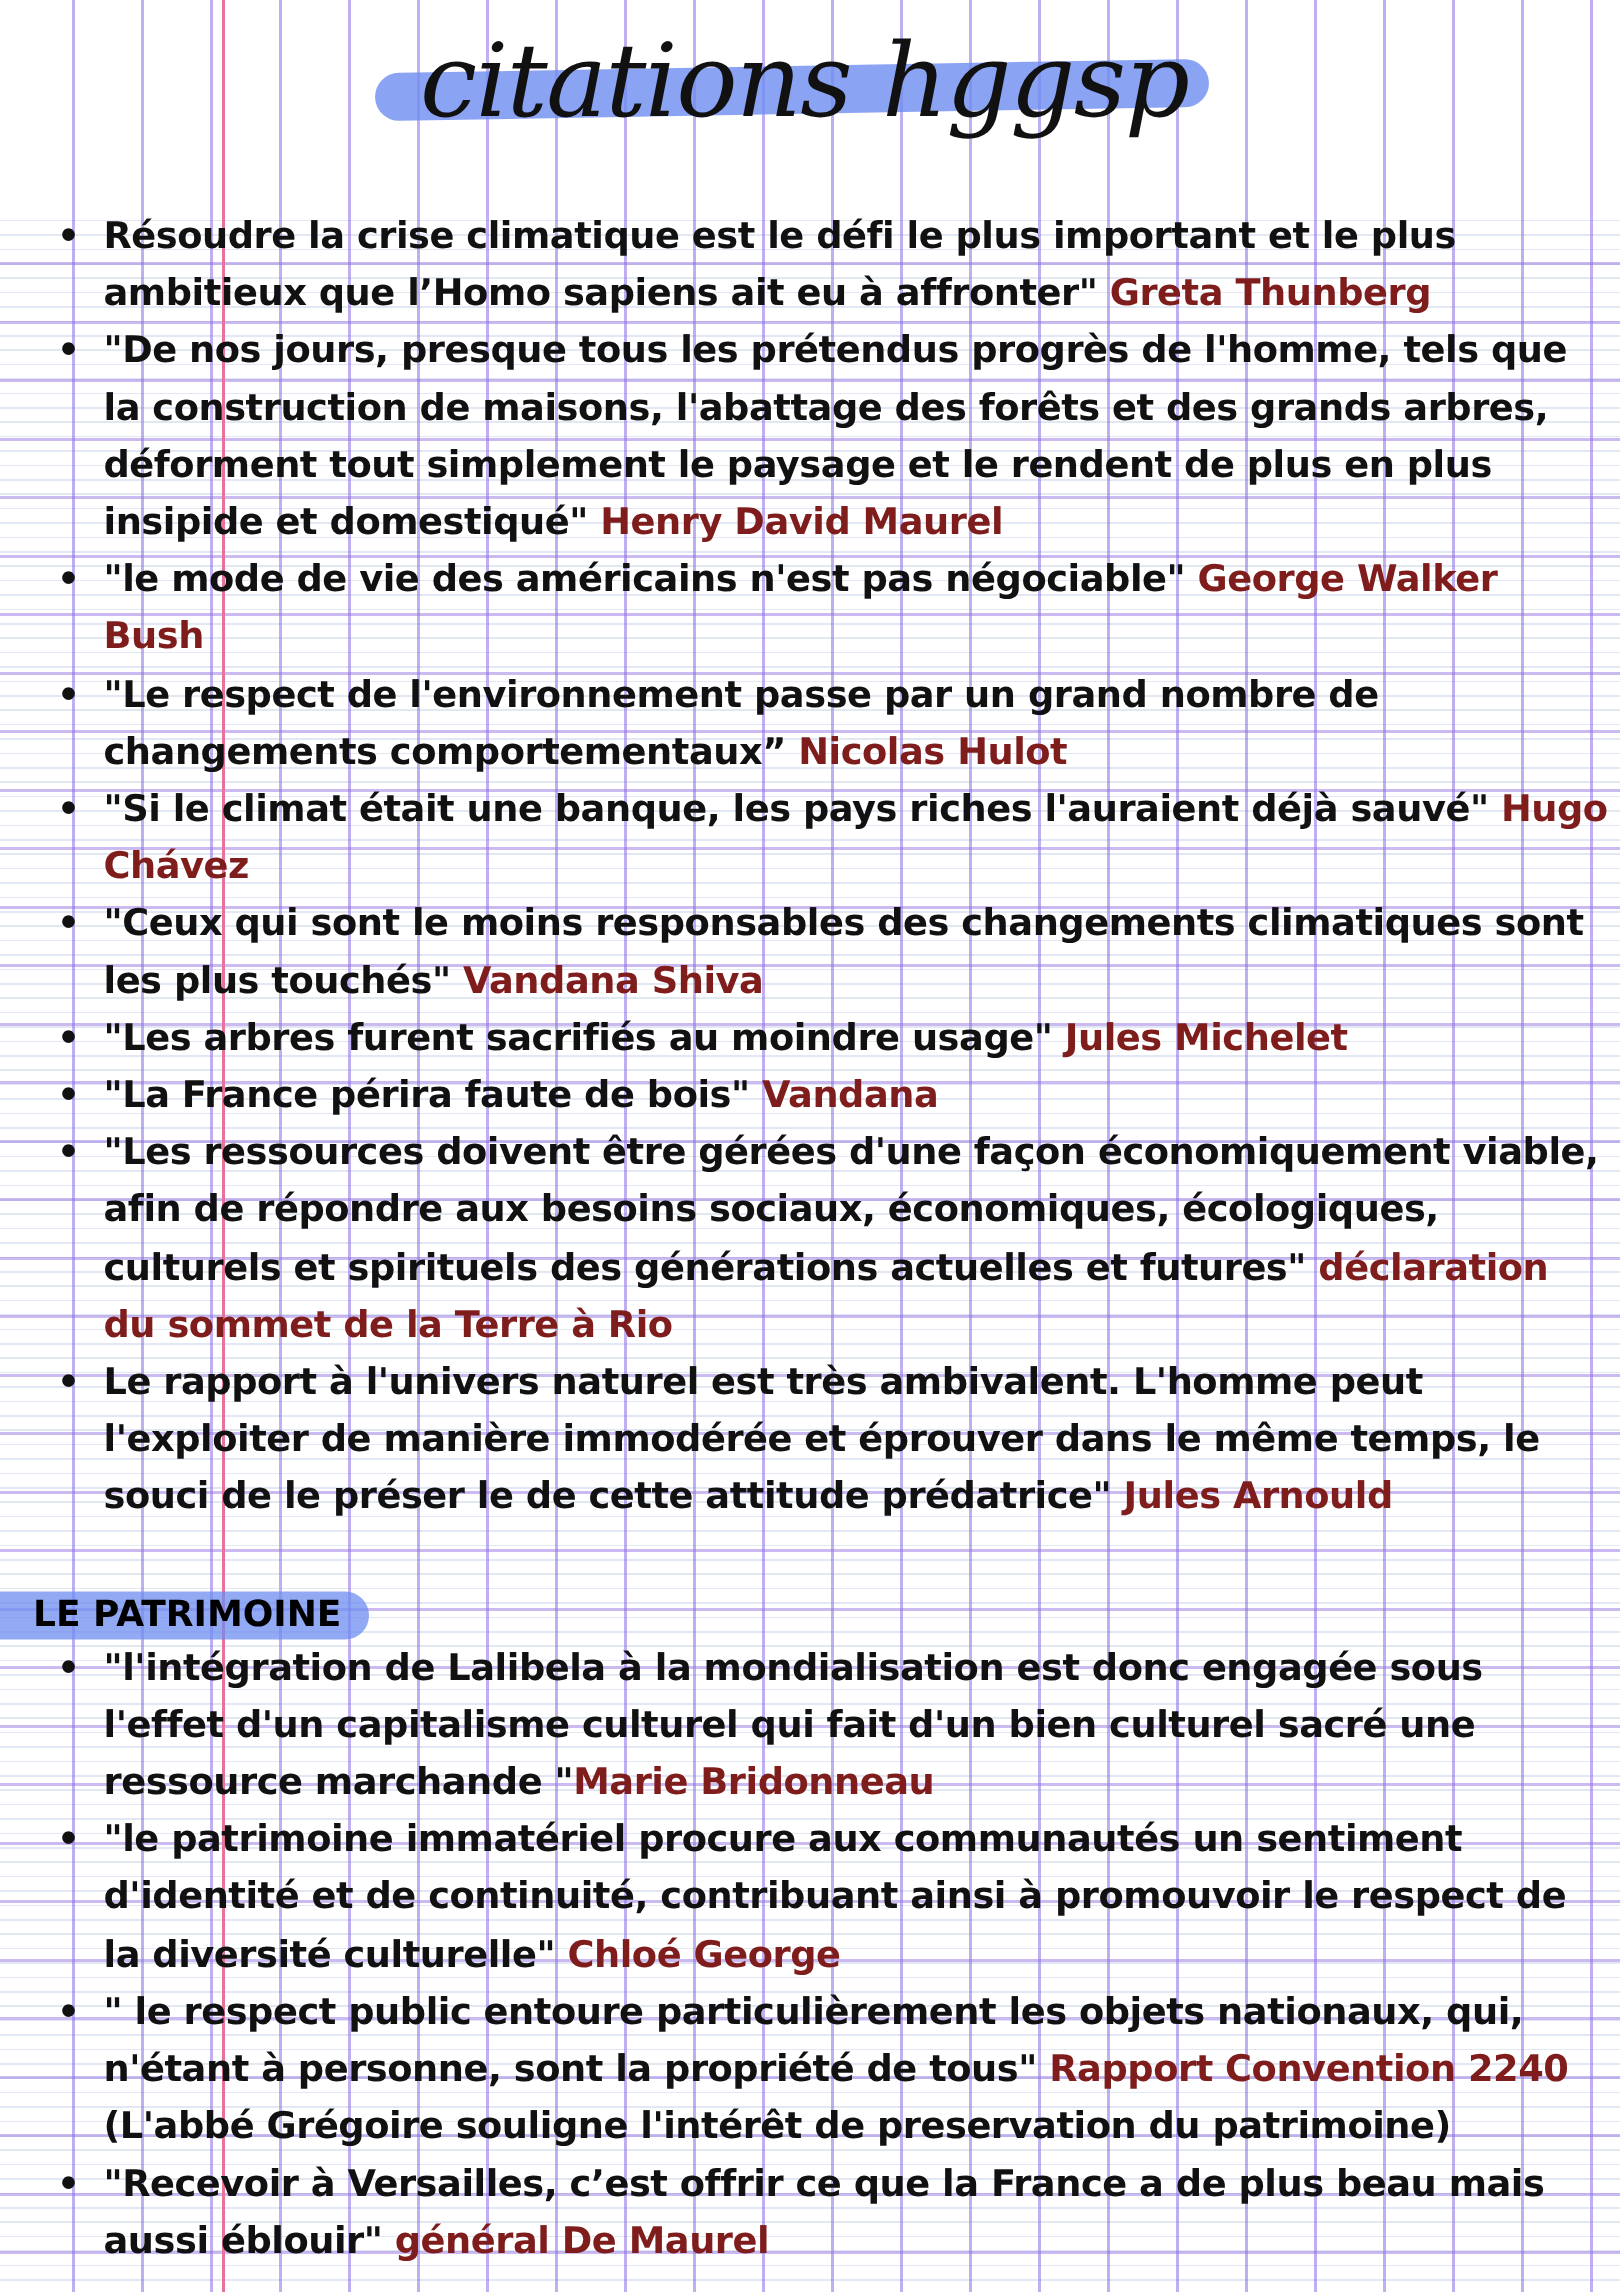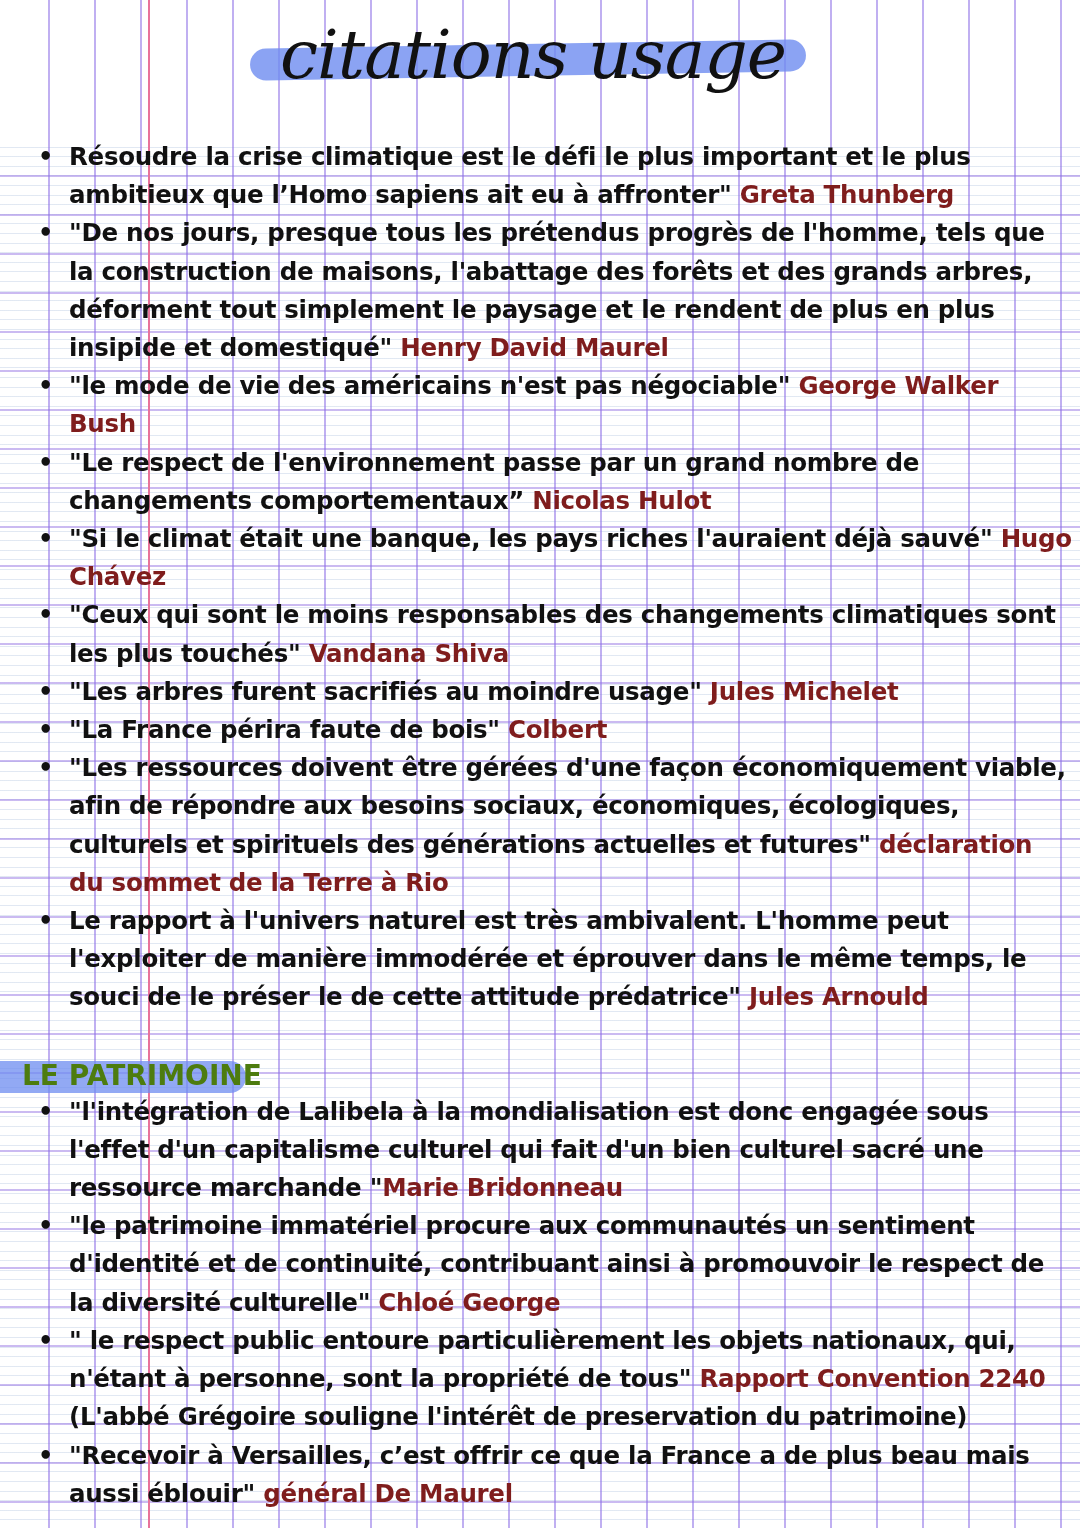--- a/index.html
+++ b/index.html
@@ -50,44 +50,44 @@
   }
   .author { color: #7f1d1d; }
   .section-head {
     position: relative; margin-top: 38px; height: 38px;
   }
   .section-pill {
     position: absolute; left: 0; top: 6px; width: 246px; height: 32px;
     background: rgba(110,140,240,0.75); border-radius: 0 16px 16px 0;
   }
   .section-label {
-    position: absolute; left: 22px; top: 2px; font-weight: bold; font-size: 28px;
-    color: #4d7c0f; line-height: 38px;
+    position: absolute; left: 22px; top: 2px; font-weight: bold; font-size: 24px;
+    color: #000000; line-height: 38px;
   }
 </style>
 </head>
 <body>
 
 <div class="top-white"></div>
 
 <div class="title-wrap">
   <div class="title-highlight"></div>
-  <div class="title">citations usage</div>
+  <div class="title">citations hggsp</div>
 </div>
 
 <div class="content">
   <ul class="quotes">
     <li><span class="bullet">•</span><span>Résoudre la crise climatique est le défi le plus important et le plus ambitieux que l’Homo sapiens ait eu à affronter" </span><span class="author">Greta Thunberg</span></li>
     <li><span class="bullet">•</span><span>"De nos jours, presque tous les prétendus progrès de l'homme, tels que la construction de maisons, l'abattage des forêts et des grands arbres, déforment tout simplement le paysage et le rendent de plus en plus insipide et domestiqué" </span><span class="author">Henry David Maurel</span></li>
     <li><span class="bullet">•</span><span>"le mode de vie des américains n'est pas négociable" </span><span class="author">George Walker Bush</span></li>
     <li><span class="bullet">•</span><span>"Le respect de l'environnement passe par un grand nombre de changements comportementaux” </span><span class="author">Nicolas Hulot</span></li>
     <li><span class="bullet">•</span><span>"Si le climat était une banque, les pays riches l'auraient déjà sauvé" </span><span class="author">Hugo Chávez</span></li>
     <li><span class="bullet">•</span><span>"Ceux qui sont le moins responsables des changements climatiques sont les plus touchés" </span><span class="author">Vandana Shiva</span></li>
     <li><span class="bullet">•</span><span>"Les arbres furent sacrifiés au moindre usage" </span><span class="author">Jules Michelet</span></li>
-    <li><span class="bullet">•</span><span>"La France périra faute de bois" </span><span class="author">Colbert</span></li>
+    <li><span class="bullet">•</span><span>"La France périra faute de bois" </span><span class="author">Vandana</span></li>
     <li><span class="bullet">•</span><span>"Les ressources doivent être gérées d'une façon économiquement viable, afin de répondre aux besoins sociaux, économiques, écologiques, culturels et spirituels des générations actuelles et futures" </span><span class="author">déclaration du sommet de la Terre à Rio</span></li>
     <li><span class="bullet">•</span><span>Le rapport à l'univers naturel est très ambivalent. L'homme peut l'exploiter de manière immodérée et éprouver dans le même temps, le souci de le préser le de cette attitude prédatrice" </span><span class="author">Jules Arnould</span></li>
   </ul>
 
   <div class="section-head">
     <div class="section-pill"></div>
     <div class="section-label">LE PATRIMOINE</div>
   </div>
 
   <ul class="quotes">

